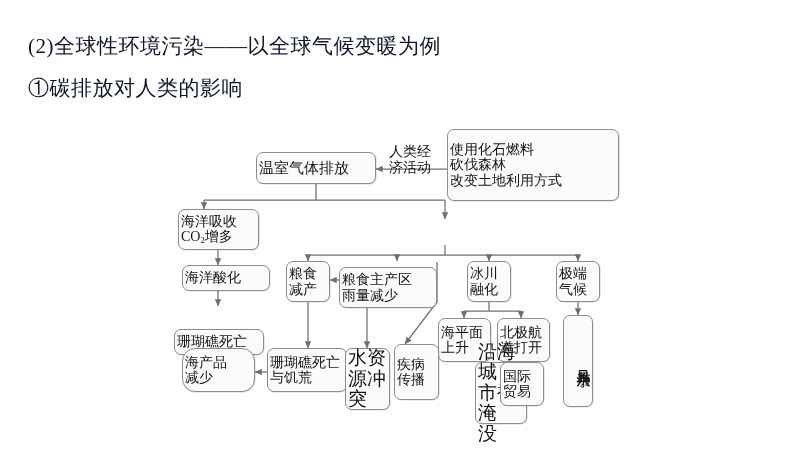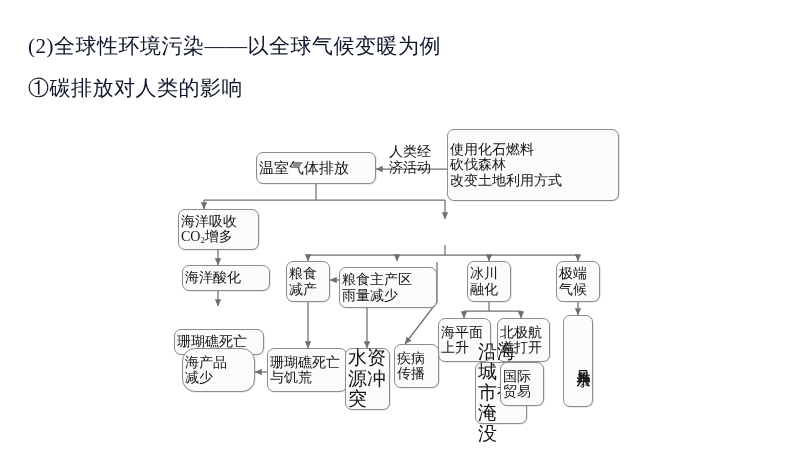--- a/index.html
+++ b/index.html
@@ -225,21 +225,21 @@
     <span class="txt">珊瑚礁死亡
 与饥荒</span>
   </div>
 
   <div class="node tiny" style="left:345px; top:336px; width:45px; height:62px;">
     <span class="txt">水资
 源冲
 突</span>
   </div>
 
-  <div class="node small" style="left:394px; top:332px; width:45px; height:44px;font-family:Liberation Serif, serif;">
+  <div class="node small" style="left:394px; top:332px; width:45px; height:56px;font-family:Liberation Serif, serif;">
     <span class="txt">疾病
 传播</span>
   </div>
 
   <div class="node tiny" style="left:439px; top:350px; width:52px; height:62px;margin-left:36px;">
     <span class="txt">沿海城
 市被淹
 没</span>
   </div>
 

